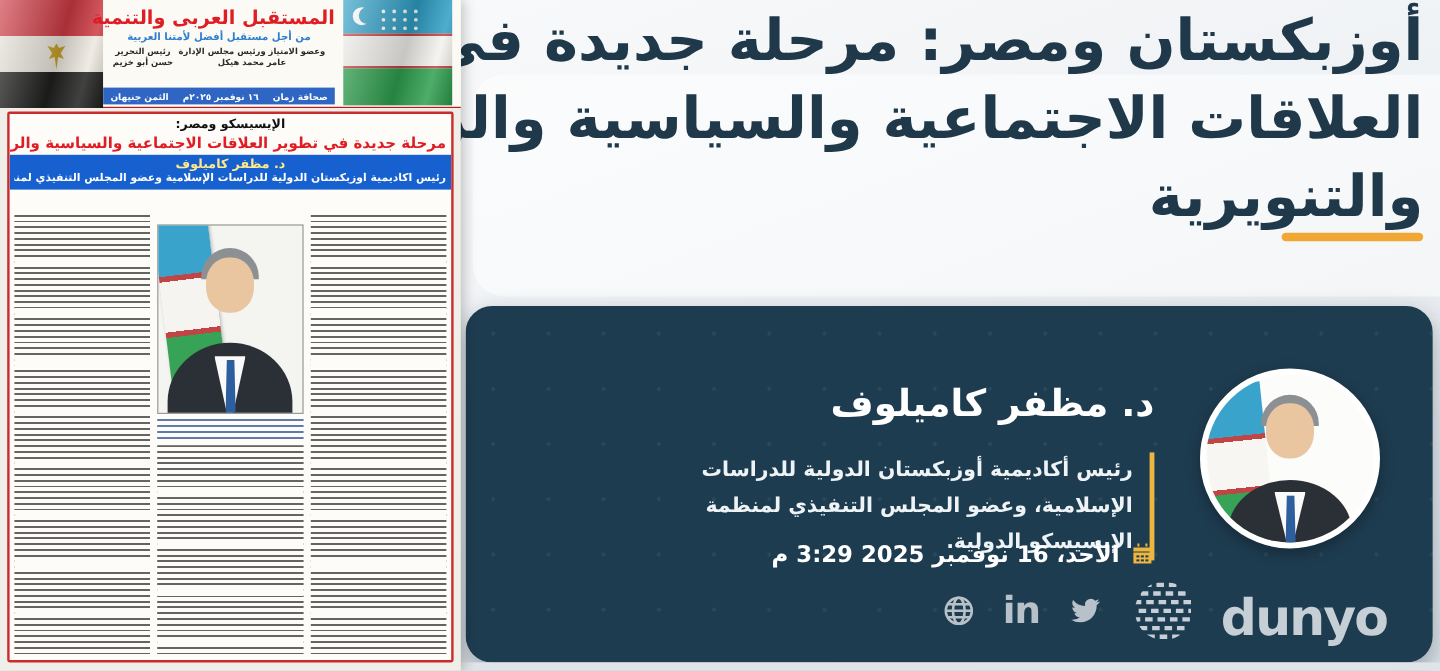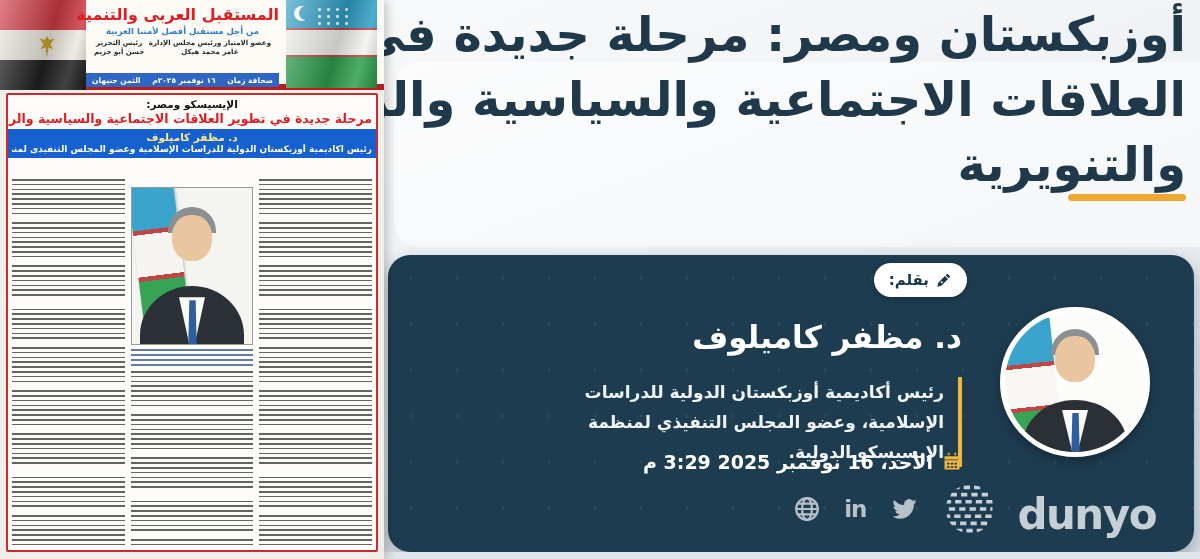--- a/index.html
+++ b/index.html
@@ -4,21 +4,21 @@
 <style>
   * { margin:0; padding:0; box-sizing:border-box; }
   html,body { width:1200px; height:559px; overflow:hidden; }
   body { font-family:"DejaVu Sans", sans-serif; background:#e7ebee; position:relative; }
   .stage { position:absolute; inset:0; width:1200px; height:559px; }
 
   
   .np { position:absolute; left:0; top:0; width:384px; height:559px;
         background:#efeee9; box-shadow:3px 0 10px rgba(0,0,0,.22); z-index:2; }
   .np-masthead { position:absolute; left:0; top:0; right:0; height:90px; background:#fbfaf5;
-        border-bottom:6px solid #b91c1c; }
+        border-bottom:1px solid #b91c1c; }
   
   .flag-eg { position:absolute; left:0; top:0; width:86px; height:90px; overflow:hidden; }
   .flag-eg .s1{position:absolute;left:0;right:0;top:0;height:33%;background:#ce3a44;}
   .flag-eg .s2{position:absolute;left:0;right:0;top:33%;height:34%;background:#ece8df;}
   .flag-eg .s3{position:absolute;left:0;right:0;top:67%;height:33%;background:#20201f;}
   .flag-eg .emblem{position:absolute;left:38px;top:36px;width:18px;height:22px;background:#c9a22b;
         clip-path:polygon(50% 0,62% 18%,92% 10%,70% 38%,85% 60%,58% 52%,50% 100%,42% 52%,15% 60%,30% 38%,8% 10%,38% 18%);}
   .flag-wave{position:absolute;inset:0;background:linear-gradient(105deg,rgba(255,255,255,.35),rgba(0,0,0,.18) 55%,rgba(255,255,255,.15) 80%,rgba(0,0,0,.22));}
   
   .flag-uz { position:absolute; right:7px; top:0; width:91px; height:88px; overflow:hidden; }
@@ -98,21 +98,21 @@
       background:linear-gradient(to bottom,#3aa3cc 0 31%,#c24545 31% 34%,#f7f6f2 34% 62%,#c24545 62% 65%,#36a356 65% 100%);}
   .author-name{ position:absolute; top:64px; right:232px; color:#ffffff; font-size:31px; font-weight:800;
       direction:rtl; white-space:nowrap;}
   .author-desc{ position:absolute; top:122px; right:232px; width:400px; direction:rtl; text-align:right;
       border-right:4px solid #eeb53f; padding-right:14px;
       color:#eef3f6; font-size:17px; font-weight:700; line-height:30px;}
   .date-row{ position:absolute; top:196px; right:232px; display:flex; direction:rtl; align-items:center; gap:9px;
       color:#ffffff; font-size:19px; font-weight:700;text-align:center;}
   .bottom-row{ position:absolute; top:224px; right:38px; height:60px; display:flex; align-items:center; gap:24px;}
   .soc{ color:#b8c1ca; display:flex; align-items:center; cursor:pointer;}
-  .soc-in{ font-size:23px; font-weight:800; letter-spacing:-1px; line-height:1;}
+  .soc-in{ font-size:31px; font-weight:800; letter-spacing:-1px; line-height:1;}
   .brand{ display:flex; align-items:flex-end; gap:20px; cursor:pointer;}
   .brand-text{ font-size:42px; font-weight:800; color:#c6ced6; letter-spacing:-1.5px; line-height:1;}
   .bottom-strip{ position:absolute; left:384px; bottom:0; width:816px; height:7px; background:#dfe4e9;}
 </style>
 </head>
 <body>
 
 <div class="stage">
 
   <div class="np">
@@ -189,27 +189,20 @@
 
     <div class="article-title">
       <div>أوزبكستان ومصر: مرحلة جديدة في تطوير</div>
       <div>العلاقات الاجتماعية والسياسية والروحية</div>
       <div>والتنويرية</div>
     </div>
     <div class="gold-underline"></div>
 
     <div class="card">
 
-      <div class="byline-pill">
-        <svg width="16" height="16" viewBox="0 0 24 24" fill="#16374b">
-          <path d="M20.7 6.1l-2.8-2.8c-.5-.5-1.3-.5-1.8 0l-1.6 1.6 4.6 4.6 1.6-1.6c.5-.5.5-1.3 0-1.8zM3.4 16.1L2 22l5.9-1.4L18 10.5l-4.6-4.6L3.4 16.1z"></path>
-          <circle cx="8.6" cy="15.4" r="1.6" fill="#ffffff"></circle>
-        </svg>
-        <span>بقلم:</span>
-      </div>
 
       <div class="avatar">
         <div class="av-flag"></div>
         <div class="man">
           <div class="hair"></div>
             <div class="face"></div>
             <div class="body"></div>
             <div class="shirt"></div>
             <div class="tie"></div>
         </div>

